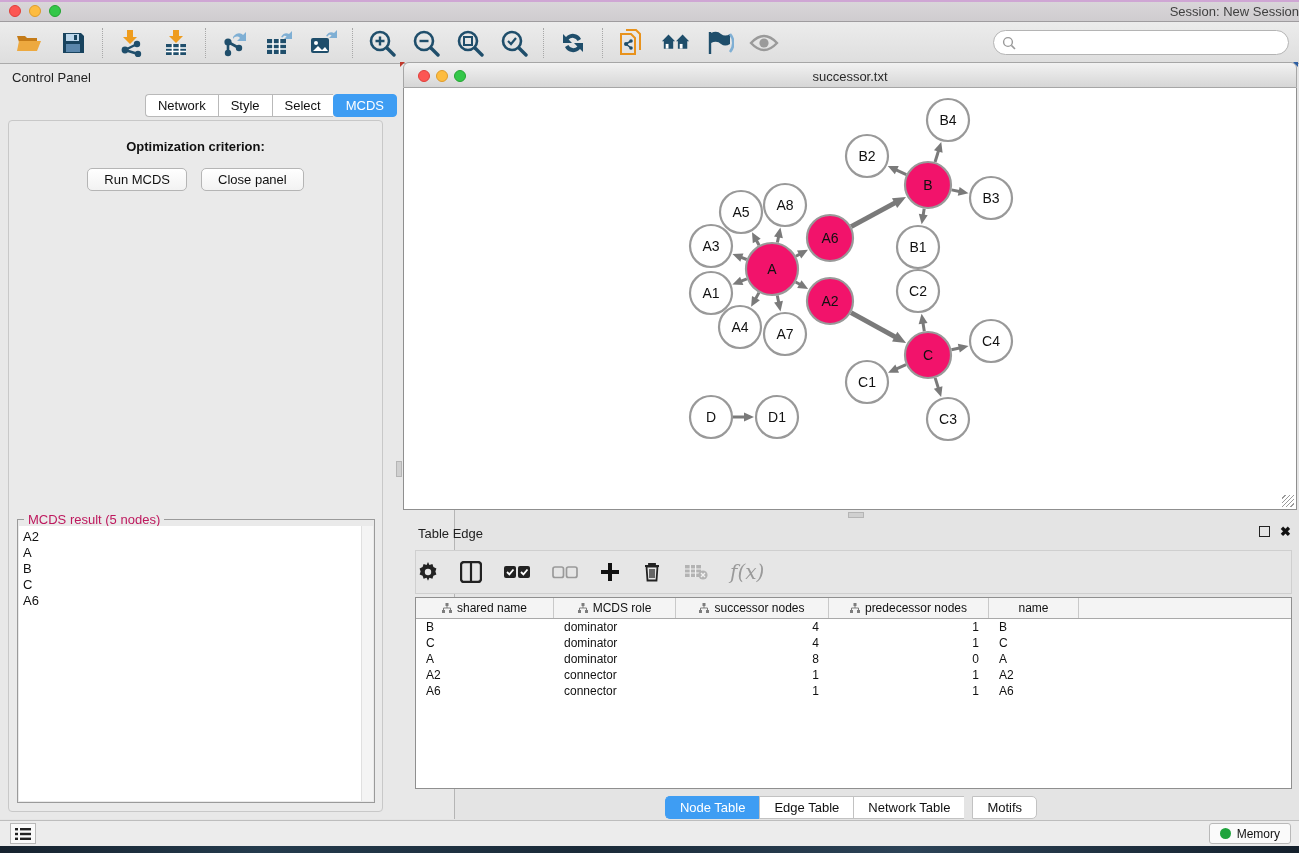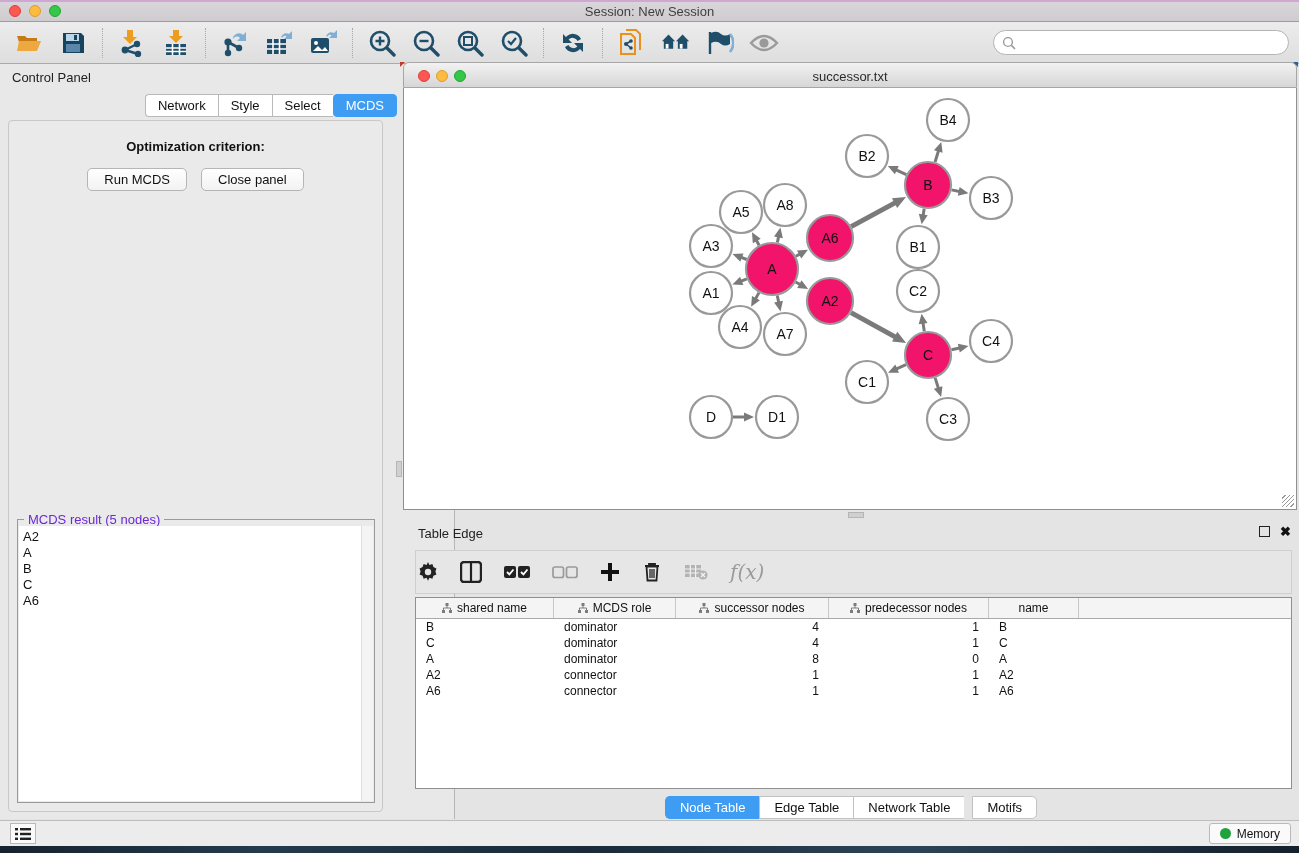--- a/index.html
+++ b/index.html
@@ -3,21 +3,21 @@
 <meta charset="utf-8">
 <style>
   * { margin:0; padding:0; box-sizing:border-box; }
   html,body { width:1299px; height:853px; overflow:hidden;
     font-family:"Liberation Sans", sans-serif; background:#e4e4e4; }
 
   
   .titlebar { position:absolute; left:0; top:0; width:1299px; height:22px;
     background:linear-gradient(#cfa6d4 0%, #cfa6d4 9%, #d9d6d9 10%, #cfcccf 100%);
     border-bottom:1px solid #9f9c9f; }
-  .titlebar .title { position:absolute; left:0; right:0; top:4px; text-align:center;
+  .titlebar .title { position:absolute; left:0; right:0; top:4px; text-align:right;
     font-size:13px; color:#3f3f3f; }
   .tl { position:absolute; top:5px; width:12px; height:12px; border-radius:50%; }
   .tl.red { left:9px; background:#fc5753; border:0.5px solid #df3f3b; }
   .tl.yellow { left:29px; background:#fdbc40; border:0.5px solid #de9c2b; }
   .tl.green { left:49px; background:#34c749; border:0.5px solid #23a532; }
 
   
   .toolbar { position:absolute; left:0; top:22px; width:1299px; height:42px;
     background:linear-gradient(#ececec,#dedede); border-bottom:1px solid #aaa;
     display:flex; align-items:center; }
@@ -57,21 +57,21 @@
     font-size:7px; line-height:7px; display:flex; flex-direction:column;
     align-items:center; justify-content:center; gap:1px; }
   .cp-buttons { margin-top:14px; display:flex; justify-content:center; gap:14px; }
   .mac-btn { font-size:13px; color:#111; background:linear-gradient(#ffffff,#f2f2f2);
     border:1px solid #b5b5b5; border-radius:5px; padding:3px 16px;
     font-family:"Liberation Sans",sans-serif; }
 
   .result-box { position:absolute; left:8px; top:398px; width:358px; height:284px;
     border:1px solid #9a9a9a; }
   .result-legend { position:absolute; left:6px; top:-8px; background:#eaeaea;
-    padding:0 4px; font-size:13px; color:#6d28d9; }
+    padding:0 4px; font-size:13px; color:#be185d; }
   .result-list { position:absolute; left:1px; top:6px; right:1px; bottom:1px;
     background:#fff; font-size:13px; color:#111; padding:3px 0 0 4px; line-height:16px; }
   .result-scroll { position:absolute; right:0; top:0; bottom:0; width:12px;
     background:#f4f4f4; border-left:1px solid #e0e0e0; }
 
   
   .net-window { position:absolute; left:403px; top:62px; width:894px; height:448px; }
   .net-titlebar { position:absolute; left:0; top:0; width:100%; height:26px;
     background:linear-gradient(#f2f2f2,#d6d6d6); border:1px solid #a6a6a6;
     border-radius:6px 6px 0 0; }

